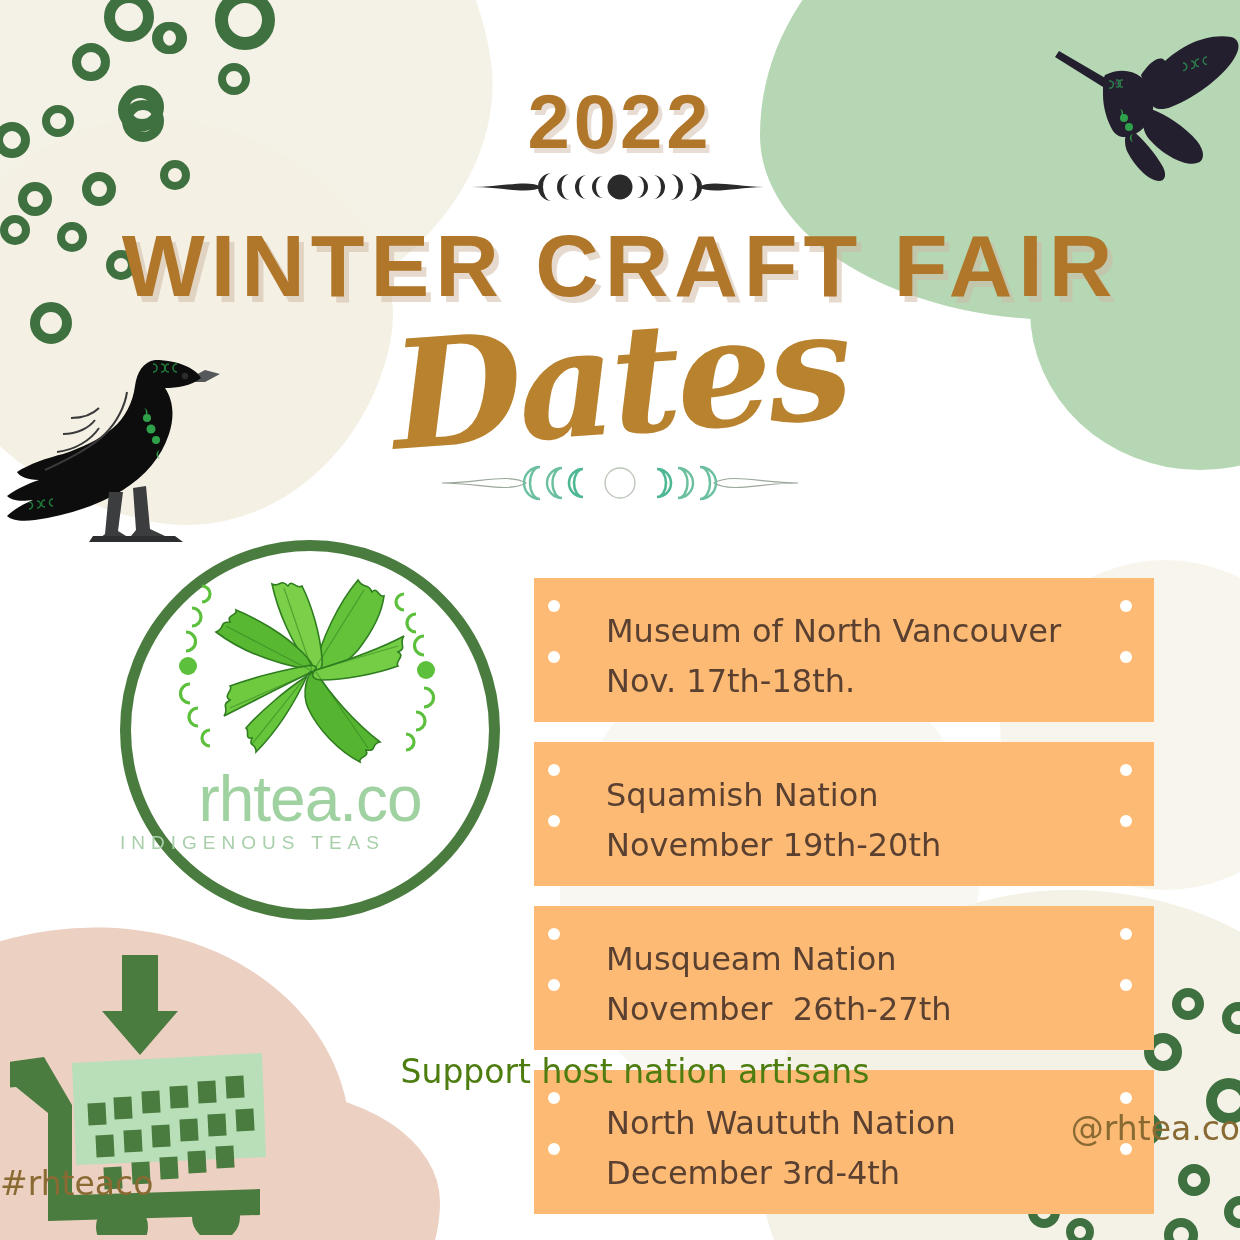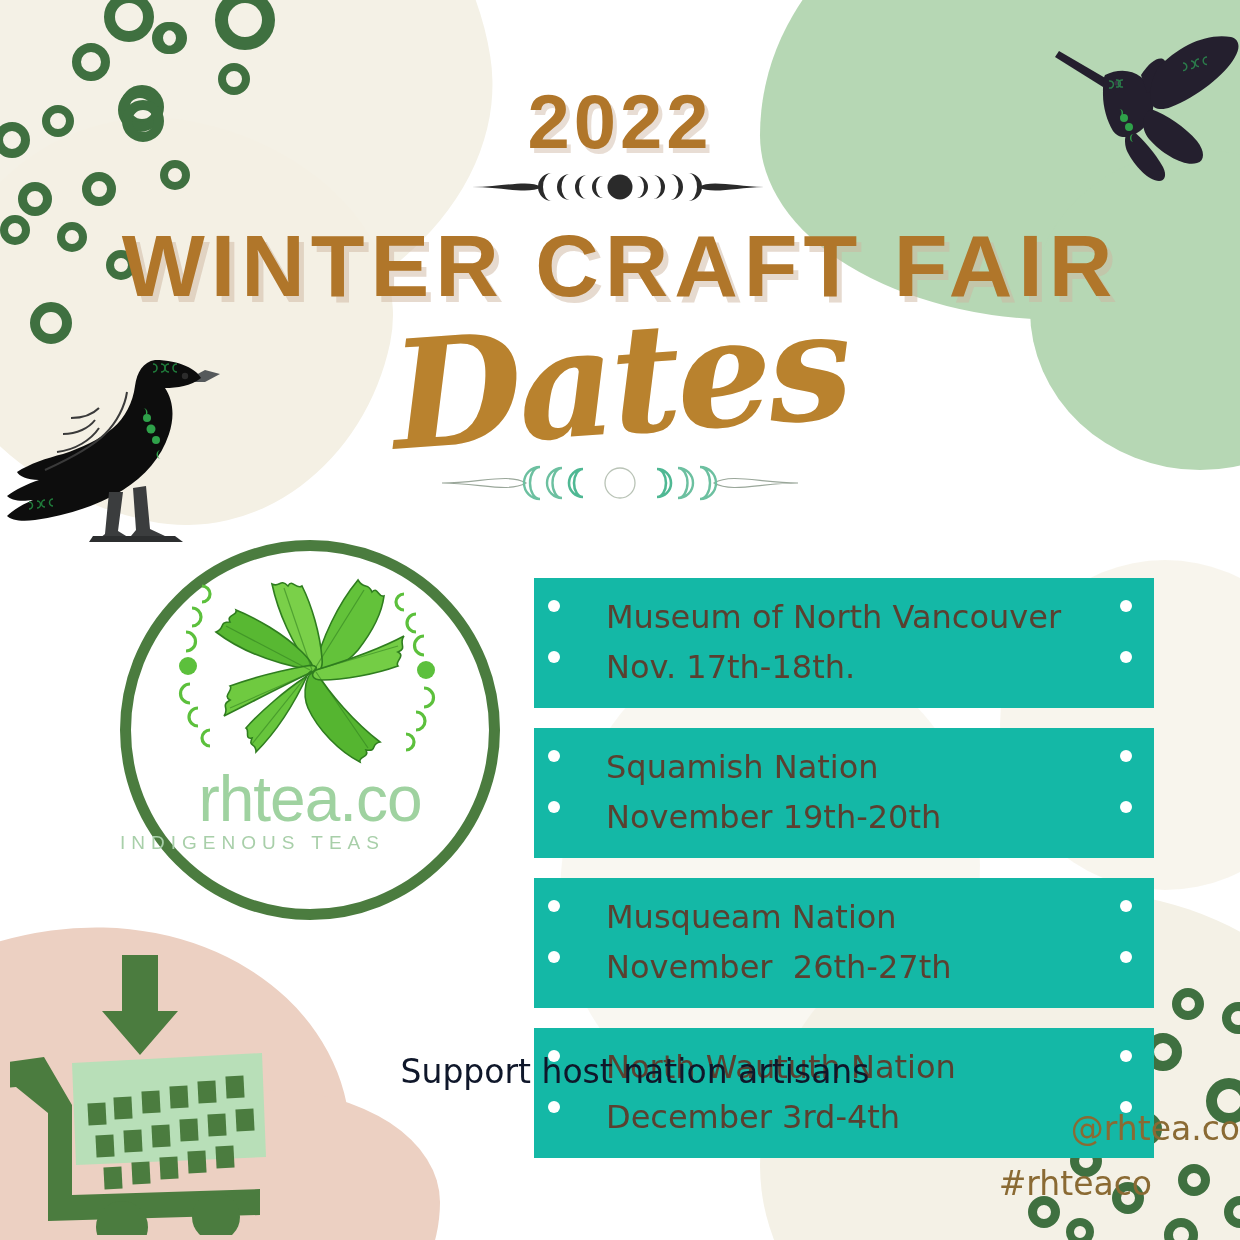--- a/index.html
+++ b/index.html
@@ -118,53 +118,53 @@
   }
   .logo-tagline{
     position:absolute;left:0;right:0;top:292px;text-align:left;
     font-family:"Liberation Sans", sans-serif;
     font-size:19px;font-weight:400;color:#a8cfa9;letter-spacing:6px;
   }
 
   
   .events{position:absolute;left:534px;top:578px;width:620px;}
   .event-bar{
-    position:relative;background:#14b8a6;
-    padding:14px 0 16px 0;margin-bottom:20px;
+    position:relative;background:#fdba74;
+    padding:28px 0 16px 0;margin-bottom:20px;
     box-sizing:border-box;
   }
   .event-bar .dot{
     position:absolute;width:12px;height:12px;border-radius:50%;background:#ffffff;
   }
   .event-bar .dot.l1{left:14px;top:22px;}
   .event-bar .dot.l2{left:14px;top:73px;}
   .event-bar .dot.r1{right:22px;top:22px;}
   .event-bar .dot.r2{right:22px;top:73px;}
   .event-line{
     font-family:"DejaVu Sans", sans-serif;
     font-size:32px;color:#5a4030;line-height:50px;
     padding-left:72px;white-space:pre;
   }
 
   
   .footer{position:absolute;left:0;top:1052px;width:1240px;}
   .footer-support{
     font-family:"DejaVu Sans", sans-serif;
-    font-size:33px;color:#0f172a;
+    font-size:33px;color:#4d7c0f;
     text-align:center;padding-left:30px;
   }
   .footer-handle{
     font-family:"DejaVu Sans", sans-serif;
     font-size:33px;color:#8a6a33;
     text-align:right;margin-top:18px;
   }
   .footer-hashtag{
     font-family:"DejaVu Sans", sans-serif;
     font-size:33px;color:#8a6a33;
-    text-align:right;padding-right:88px;margin-top:16px;
+    padding-right:116px;margin-top:16px;
   }
 </style>
 </head>
 <body>
 
 <div id="poster">
 
   <div class="bg-layer">
     <div class="blob-cream-tl"></div>
     <div class="blob-cream-tl2"></div>

